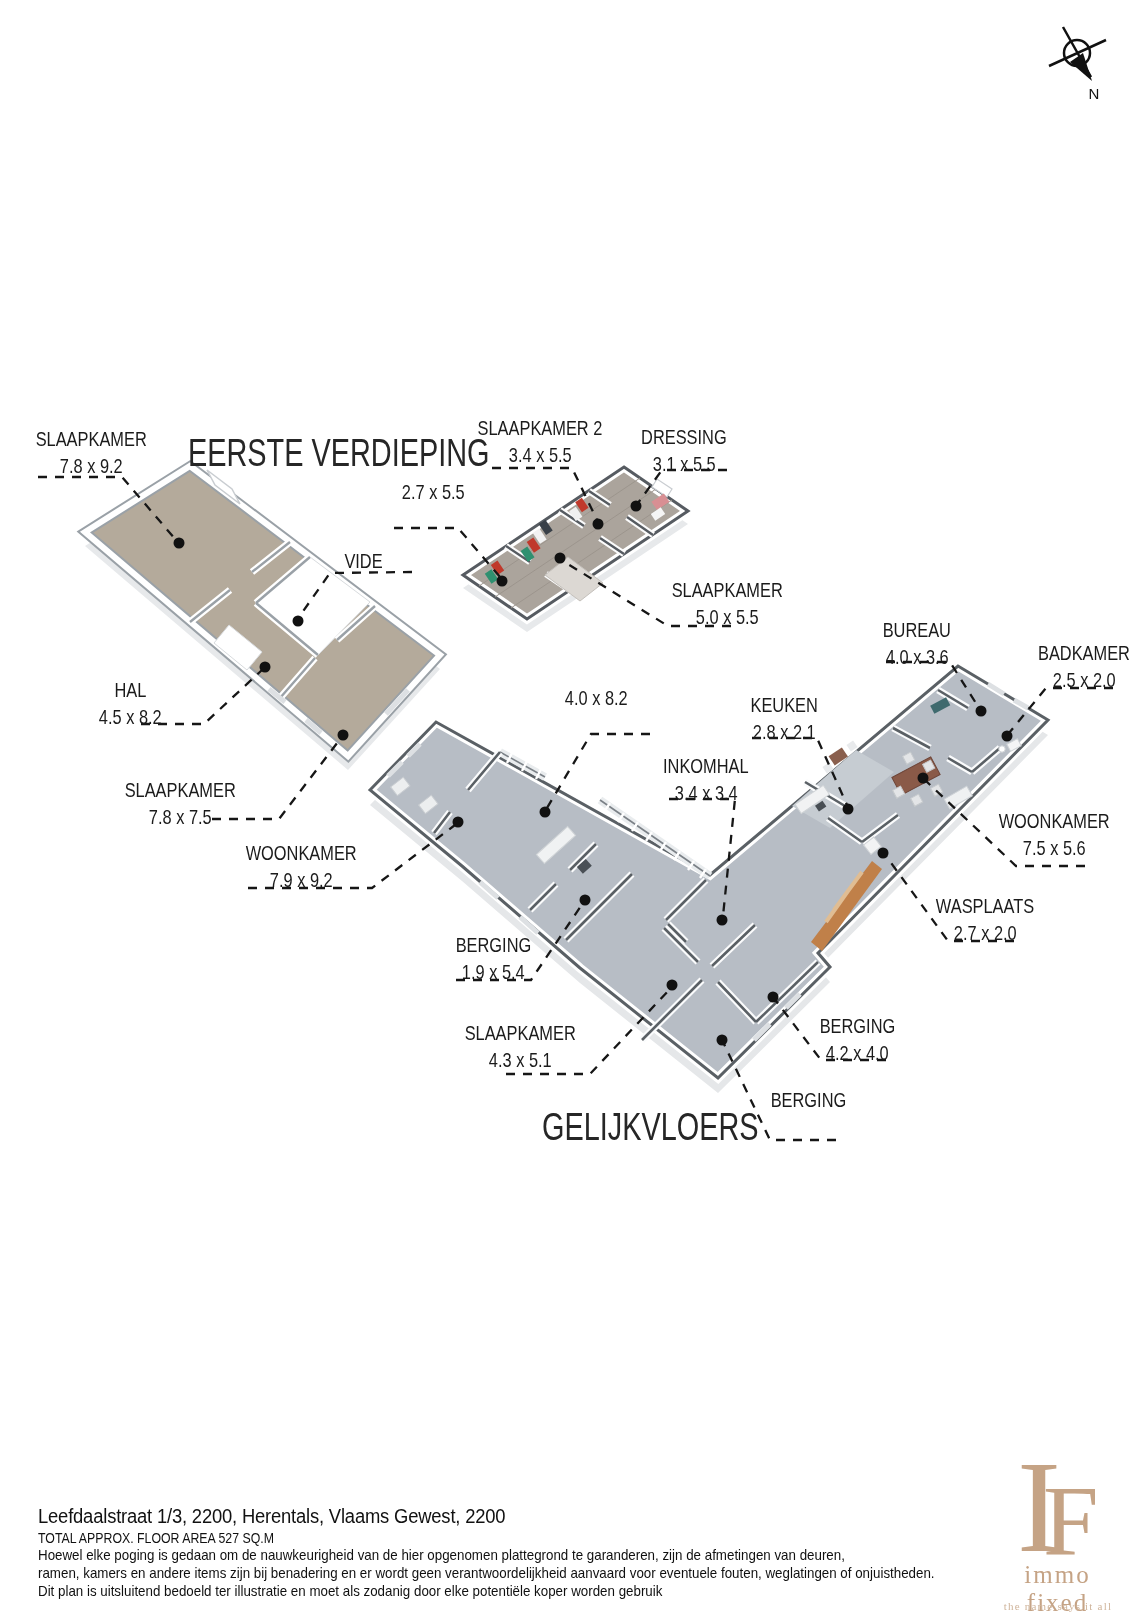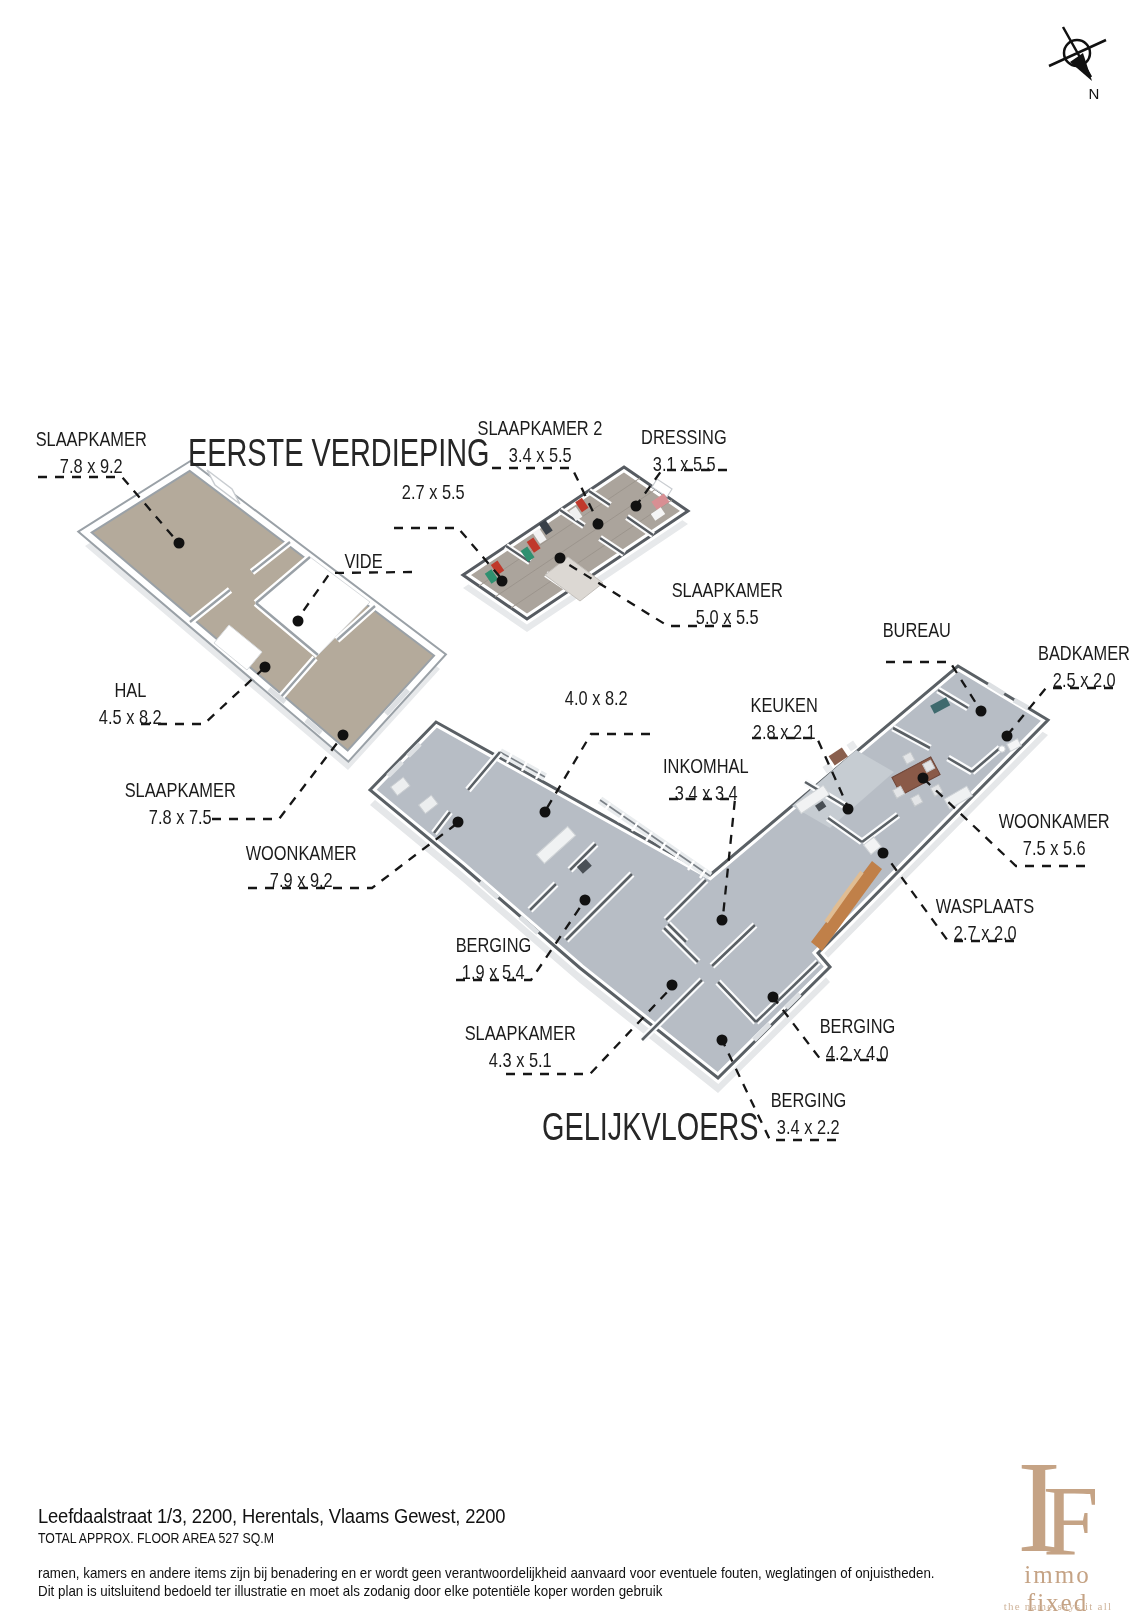--- a/index.html
+++ b/index.html
@@ -280,20 +280,21 @@
     </div>
   <div class="rl" style="left:596px;top:684px">
       <div><span>4.0 x 8.2</span></div>
     </div>
   <div class="rl" style="left:784px;top:691px">
     <div><span>KEUKEN</span></div>
       <div><span>2.8 x 2.1</span></div>
     </div>
   <div class="rl" style="left:917px;top:616px">
     <div><span>BUREAU</span></div>
+      <div><span>4.0 x 3.6</span></div>
     </div>
   <div class="rl" style="left:1084px;top:639px">
     <div><span>BADKAMER</span></div>
       <div><span>2.5 x 2.0</span></div>
     </div>
   <div class="rl" style="left:706px;top:752px">
     <div><span>INKOMHAL</span></div>
       <div><span>3.4 x 3.4</span></div>
     </div>
   <div class="rl" style="left:1054px;top:807px">
@@ -311,24 +312,24 @@
   <div class="rl" style="left:520px;top:1019px">
     <div><span>SLAAPKAMER</span></div>
       <div><span>4.3 x 5.1</span></div>
     </div>
   <div class="rl" style="left:857px;top:1012px">
     <div><span>BERGING</span></div>
       <div><span>4.2 x 4.0</span></div>
     </div>
   <div class="rl" style="left:808px;top:1086px">
     <div><span>BERGING</span></div>
-      <div><span>3.4 x 2.2</span></div>
     </div>
 
   <div class="addr"><span>Leefdaalstraat 1/3, 2200, Herentals, Vlaams Gewest, 2200</span></div>
   <div class="area"><span>TOTAL APPROX. FLOOR AREA 527 SQ.M</span></div>
+  <div class="disc" style="top:1547px"><span>Hoewel elke poging is gedaan om de nauwkeurigheid van de hier opgenomen plattegrond te garanderen, zijn de afmetingen van deuren,</span></div>
   <div class="disc" style="top:1565px"><span>ramen, kamers en andere items zijn bij benadering en er wordt geen verantwoordelijkheid aanvaard voor eventuele fouten, weglatingen of onjuistheden.</span></div>
   <div class="disc" style="top:1583px"><span>Dit plan is uitsluitend bedoeld ter illustratie en moet als zodanig door elke potentiële koper worden gebruik</span></div>
 
   <div class="logo-name"><span>immo fixed</span></div>
   <div class="logo-tag"><span>the name says it all</span></div>
 
 </div>
 
 </body></html>

